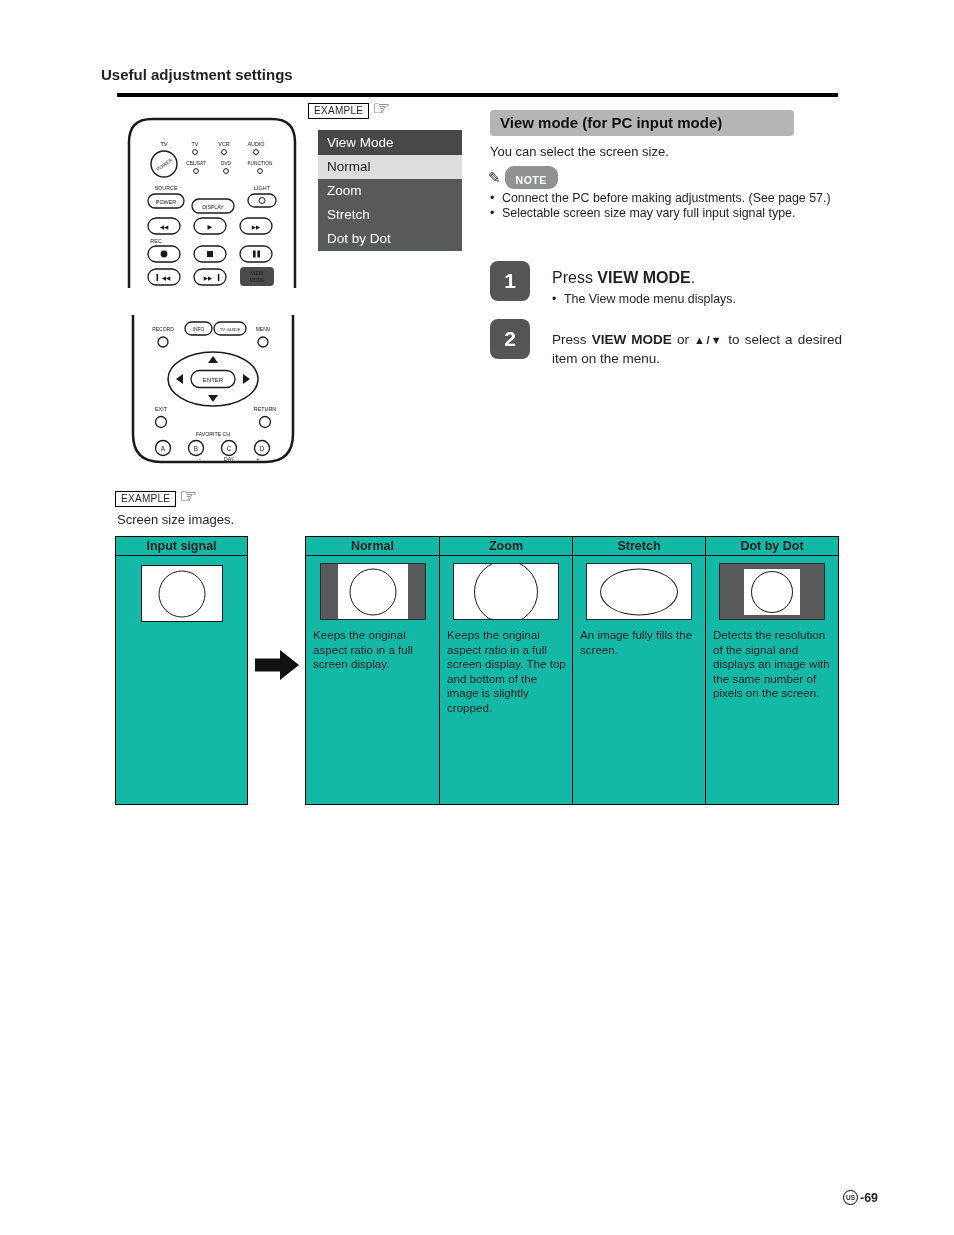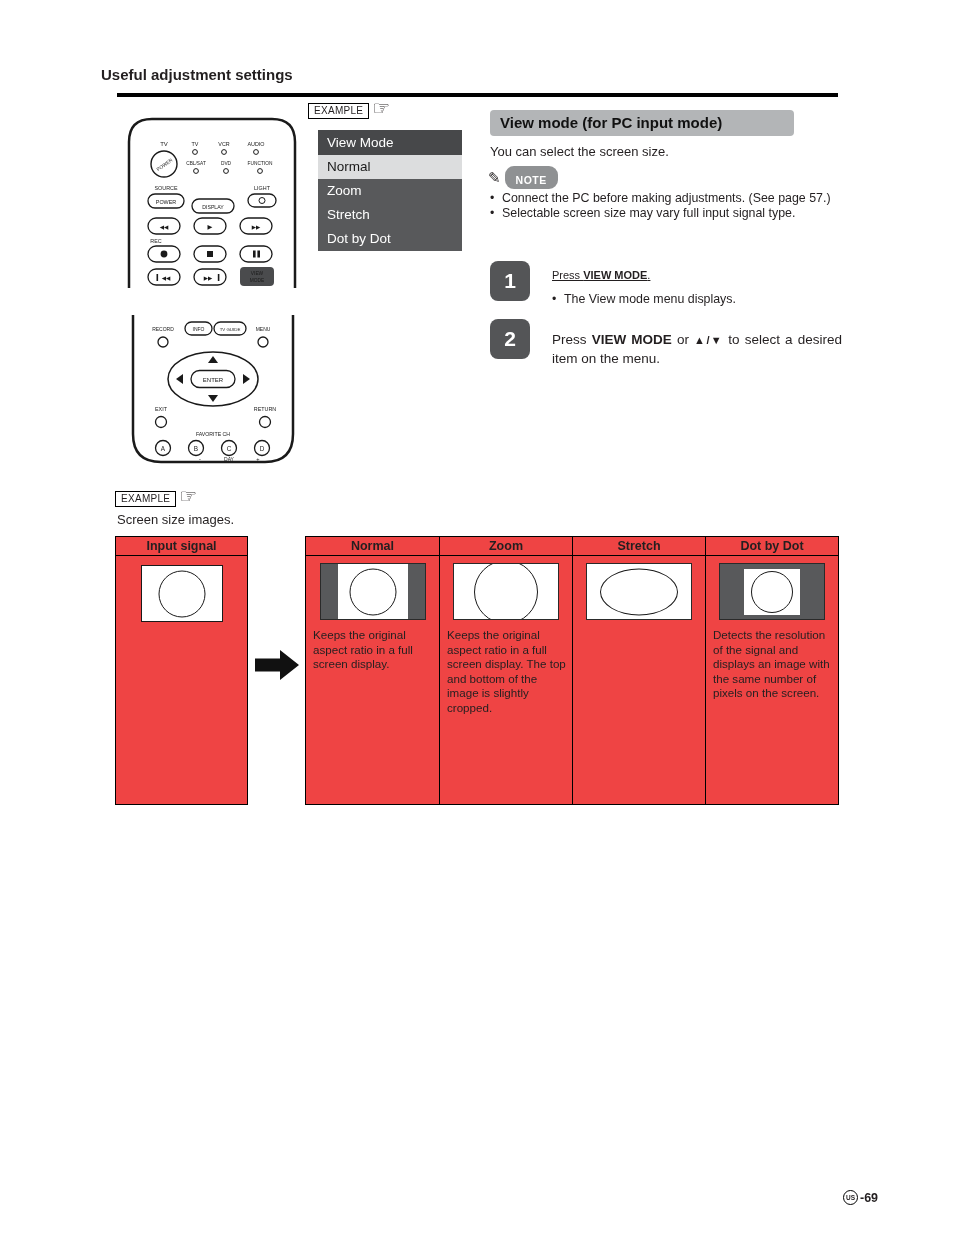--- a/index.html
+++ b/index.html
@@ -28,29 +28,29 @@
   .intro { font-size:13px; }
   .note-badge { display:flex; align-items:center; gap:4px; }
   .note-icon { font-size:15px; line-height:15px; }
   .note-pill { background:#8f9193; color:#fff; font-weight:bold; font-size:10.5px; padding:8px 11px 3px; border-radius:9px; letter-spacing:.5px; }
   .notes { width:350px; font-size:12.4px; line-height:15.2px; }
   .note-item { display:flex; }
   .note-item .bullet, .step-sub .bullet { width:12px; flex:none; }
 
   .step-badge { width:40px; height:40px; background:#545557; border-radius:8px; color:#fff;
                 font-size:21px; font-weight:bold; display:flex; align-items:center; justify-content:center; }
-  .step-text { font-size:11px;text-decoration:underline; }
+  .step-text { font-size:16px; }
   .step-sub { font-size:12.4px; display:flex; }
   .step2-text { width:290px; text-align:justify; line-height:17.5px; font-size:13.5px; }
   .tri { font-size:11px; }
 
   .caption { font-size:13px; }
 
   
-  .table { border:1.2px solid #000; background:#ef4444; }
+  .table { border:1.2px solid #000; background:#14b8a6; }
   .t-header { height:19px; line-height:18px; text-align:center; font-weight:bold; font-size:12.5px; border-bottom:1.2px solid #000; }
   .input-table { width:133px; height:269px; }
   .main-table { width:534px; height:269px; display:grid; grid-template-columns:1fr 1fr 1fr 1fr; }
   .col { border-left:1.2px solid #000; }
   .col:first-child { border-left:none; }
   .screen-img { width:106px; height:57px; margin:7px auto 0; position:relative; border:1px solid #2a2a2a; background:#fff; }
   .circle { border:1.6px solid #1a1a1a; border-radius:50%; background:#fff; }
   .c-center { position:absolute; left:50%; top:50%; transform:translate(-50%,-50%); }
   .bar { position:absolute; top:0; bottom:0; width:17px; background:#58595b; }
   .bar.left { left:0; } .bar.right { right:0; }
@@ -275,20 +275,21 @@
         <div class="circle c-center" style="width:64px; height:64px;"></div>
       </div>
       <div class="col-desc">Keeps the original aspect ratio in a full screen display. The top and bottom of the image is slightly cropped.</div>
     </div>
 
     <div class="col">
       <div class="t-header">Stretch</div>
       <div class="screen-img">
         <div class="circle c-center" style="width:78px; height:47px;"></div>
       </div>
+      <div class="col-desc">An image fully fills the screen.</div>
     </div>
 
     <div class="col">
       <div class="t-header">Dot by Dot</div>
       <div class="screen-img dot-img">
         <div class="dot-inner">
           <div class="circle c-center" style="width:42px; height:42px;"></div>
         </div>
       </div>
       <div class="col-desc">Detects the resolution of the signal and displays an image with the same number of pixels on the screen.</div>

